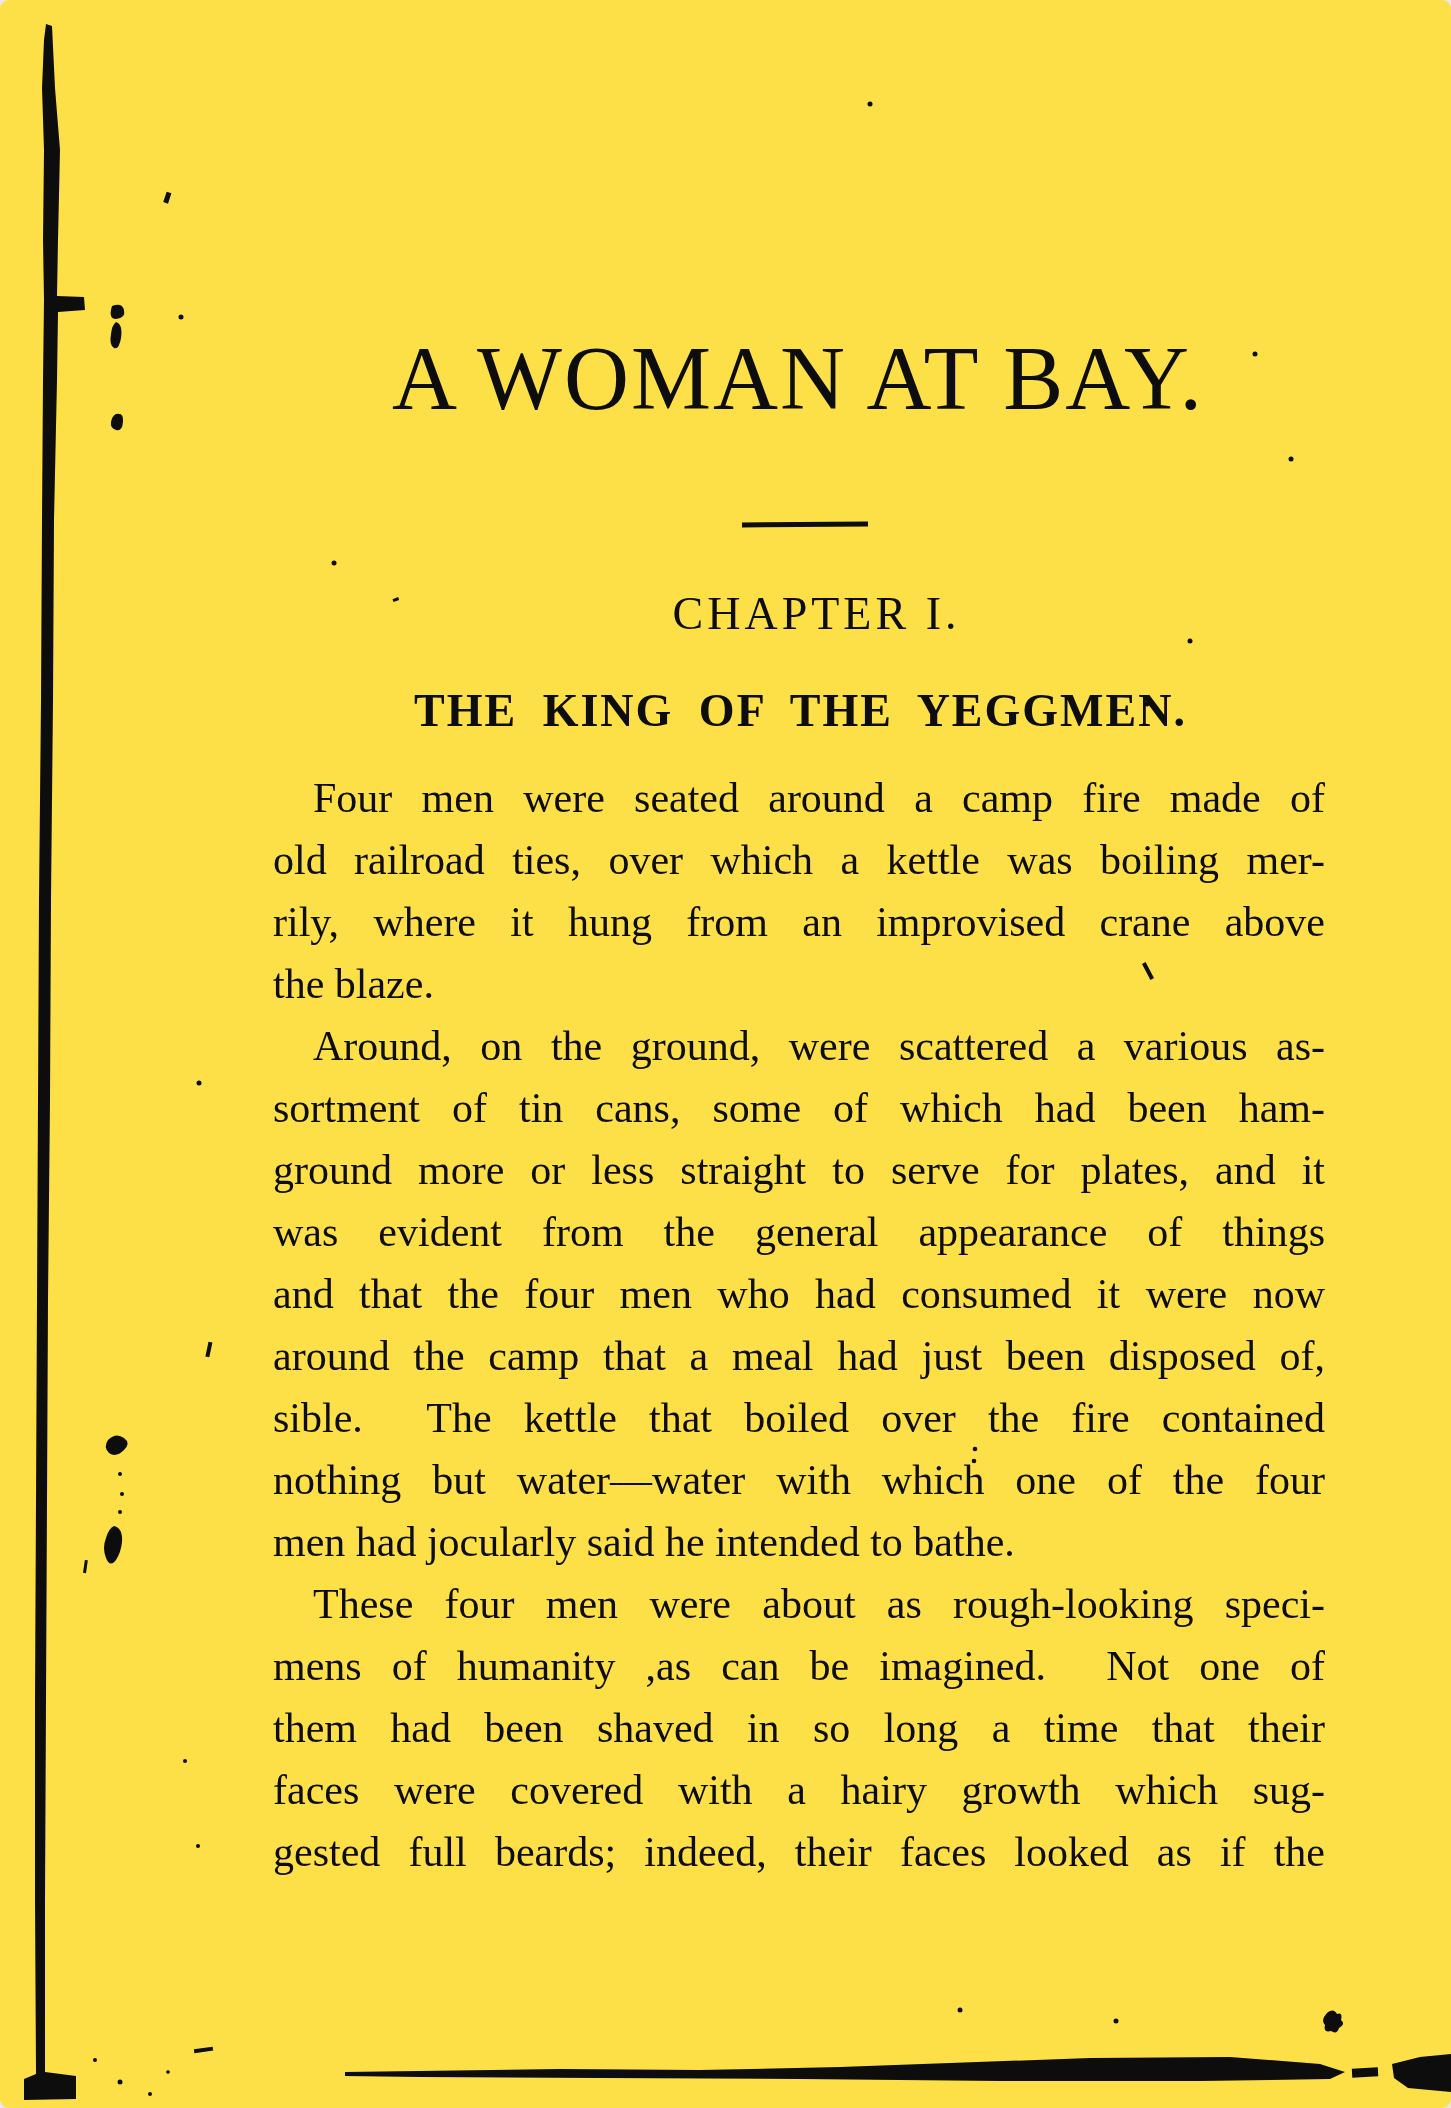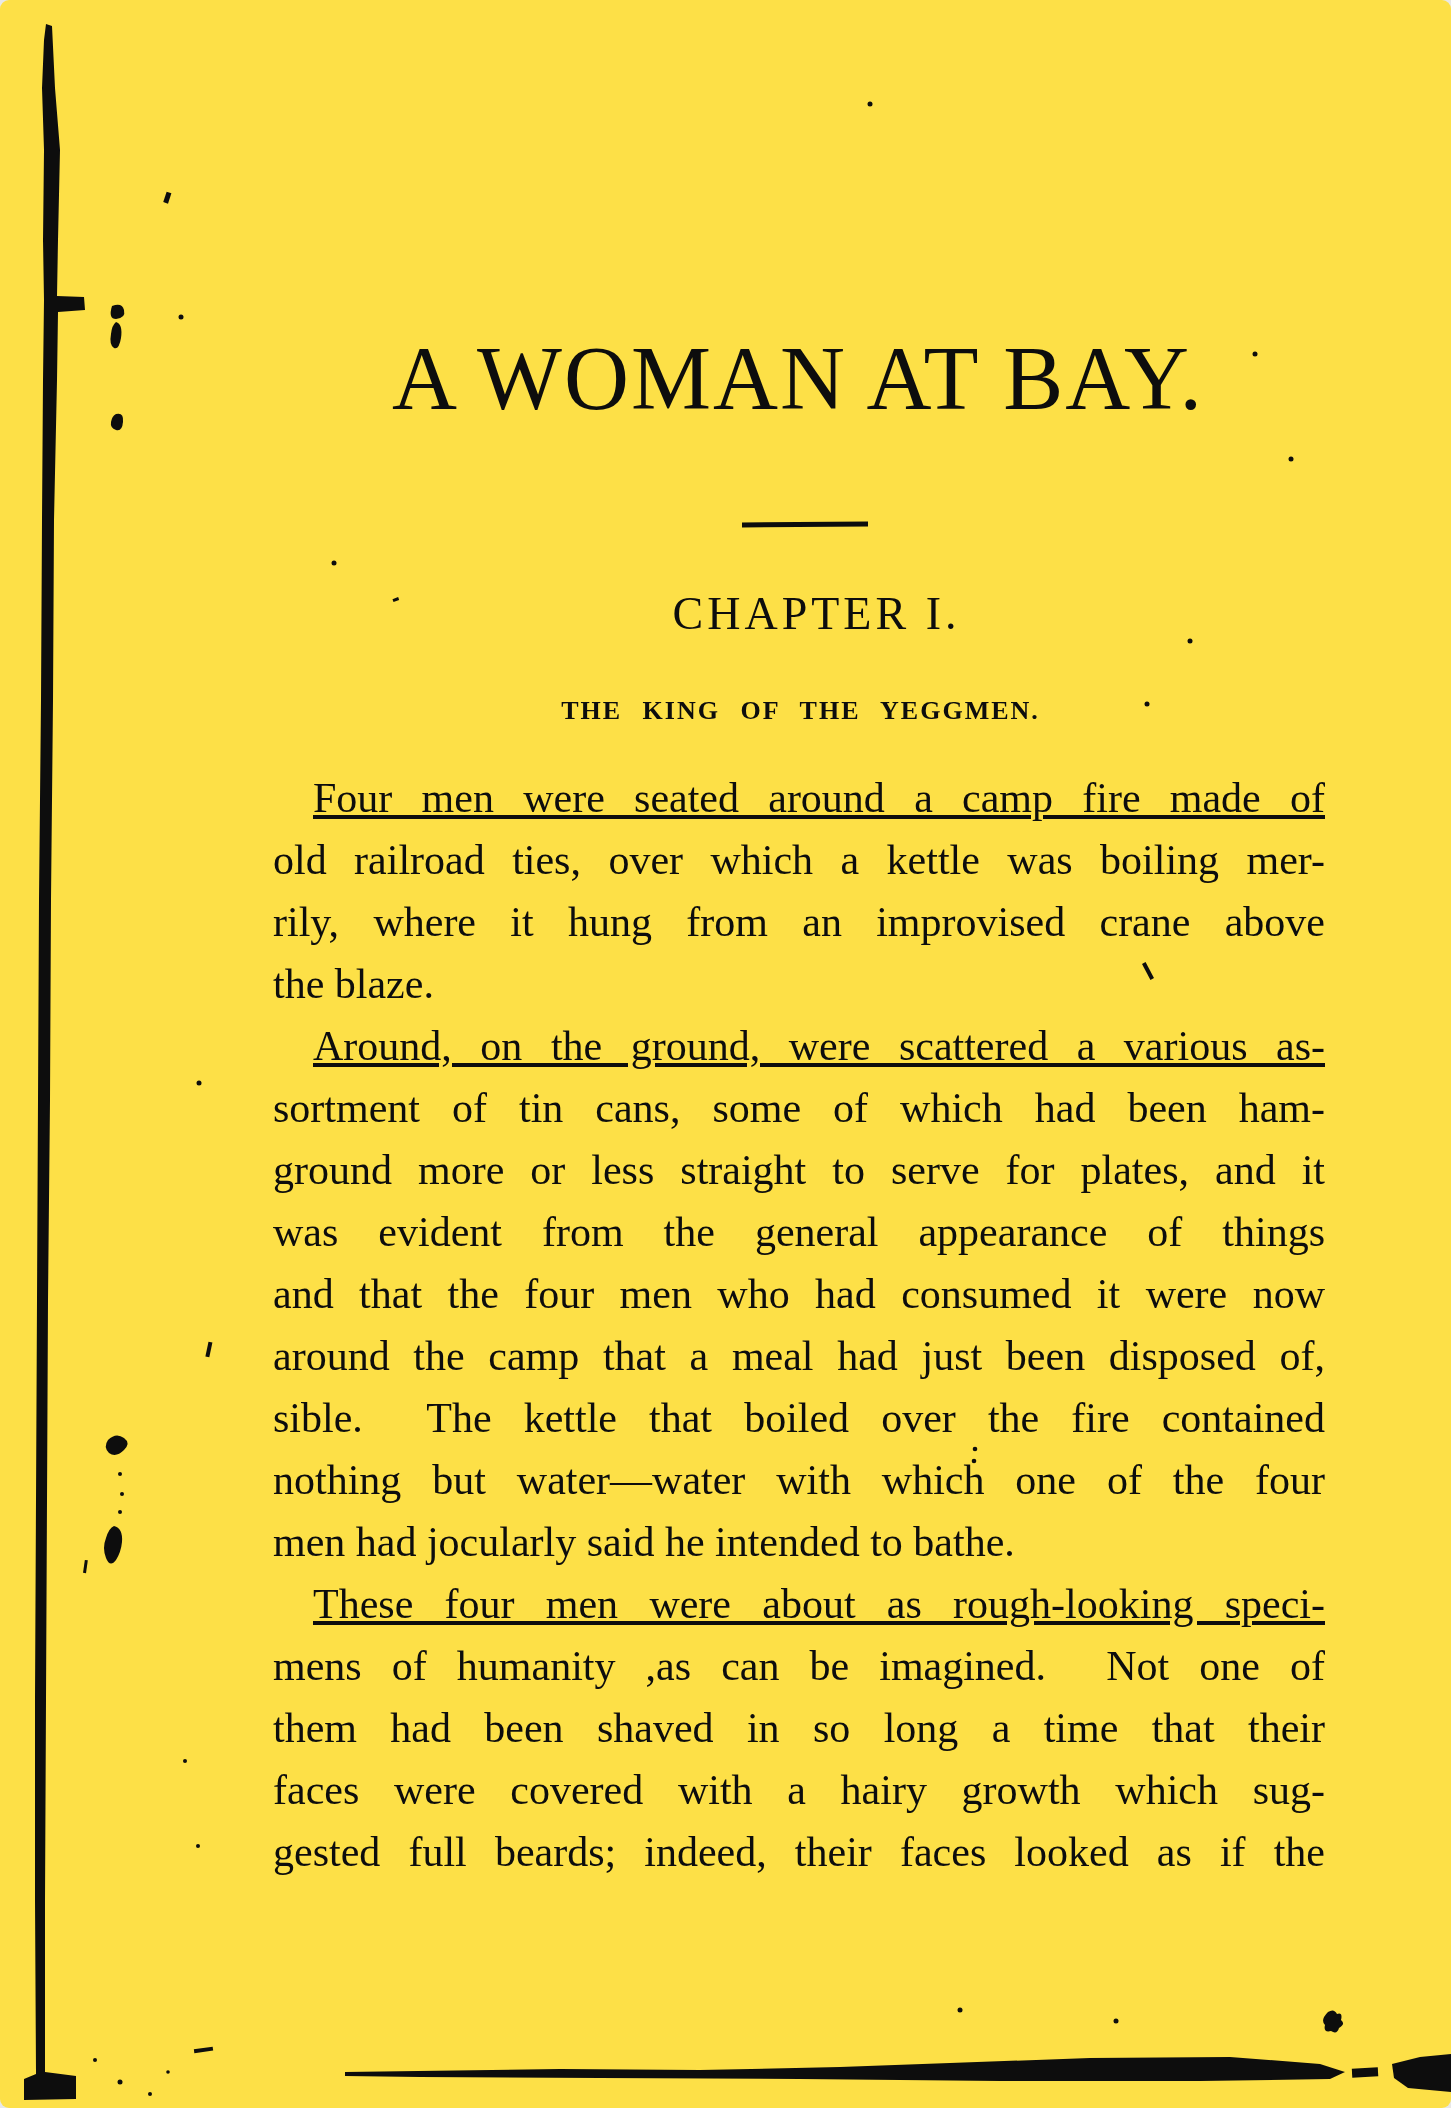--- a/index.html
+++ b/index.html
@@ -38,39 +38,39 @@
     text-align:center;
     font-size:46px;line-height:60px;
     letter-spacing:4px;
     white-space:nowrap;
   }
   .subchapter{
     position:absolute;
     left:0;top:688px;width:1451px;
     padding-left:150px;box-sizing:border-box;
     text-align:center;
-    font-size:26px;line-height:46px;
+    font-size:46px;line-height:46px;
     font-weight:bold;
     letter-spacing:2px;
     word-spacing:12px;
     white-space:nowrap;
   }
   .bodytext{
     position:absolute;
     left:273px;top:767px;
     width:1052px;
     font-size:42px;
   }
   .bline{
     height:62px;line-height:62px;
     white-space:normal;
     overflow:visible;
   }
   .bline.j{text-align:justify;text-align-last:justify;}
-  .bline.ind{text-indent:40px;text-decoration:underline;}
+  .bline.ind{text-indent:40px;}
   .artifacts{position:absolute;left:0;top:0;width:1451px;height:2108px;}
   .artifacts *{pointer-events:none;}
 </style>
 </head>
 <body>
 
 <div class="page">
 
   <div class="title">A WOMAN AT BAY.</div>
 

